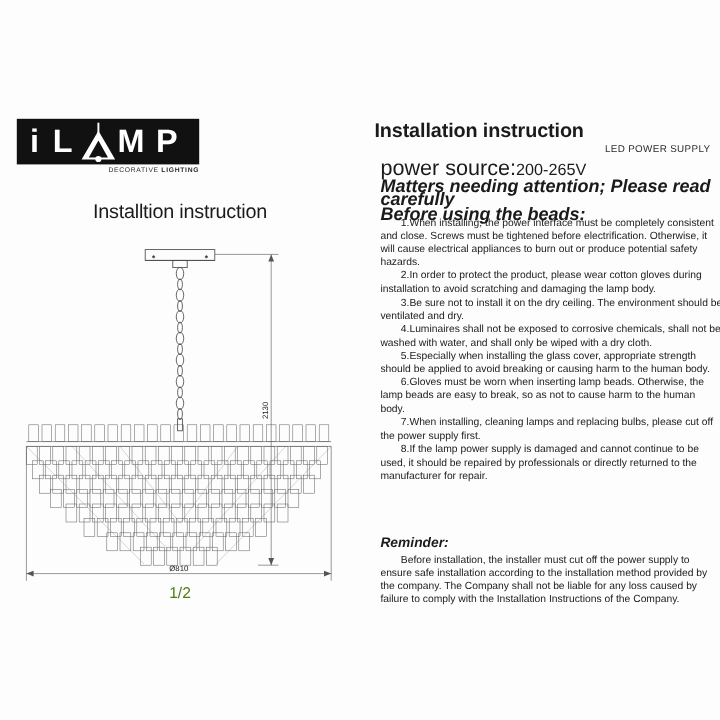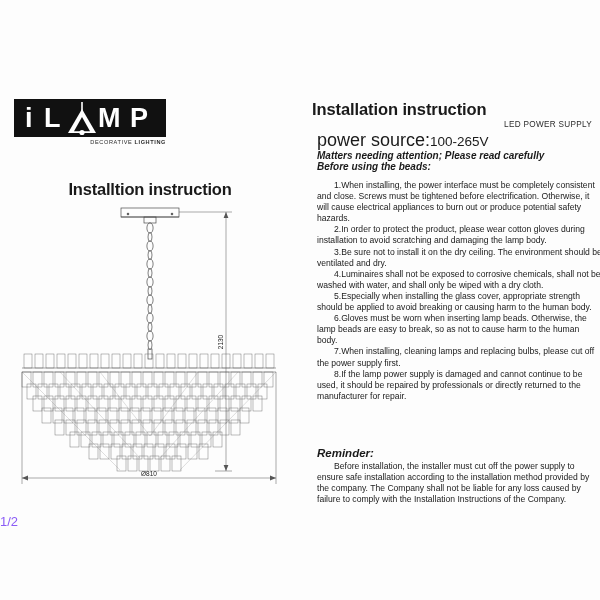--- a/index.html
+++ b/index.html
@@ -73,45 +73,46 @@
     font-size: 5.6px;
     letter-spacing: 0.6px;
     color: #2a2a2a;
   }
   #logo-tag .tag-bold { font-weight: bold; }
 
   
   #left-title {
     position: absolute;
     left: 0;
-    top: 180px;
+    top: 168px;
     width: 300px;
     text-align: center;
     font-size: 16.5px;
-    font-weight: bold;
+    font-weight: normal;
     letter-spacing: -0.2px;
   }
 
   
   #drawing {
     position: absolute;
     left: 0;
     top: 196px;
     width: 300px;
     height: 300px;
   }
 
   
   #page-num {
     position: absolute;
     left: 0;
-    top: 514px;
+    top: 486px;
     width: 300px;
+    text-align: center;
     font-size: 13px;
-    color: #8b5cf6;
+    color: #4d7c0f;
   }
 
   
   #right-col {
     position: absolute;
     left: 312px;
     top: 0;
     width: 288px;
     height: 600px;
   }
@@ -143,21 +144,21 @@
     font-size: 12.5px;
   }
   #r-power .ps-label { font-size: 18px; text-align: right; }
   #r-power .ps-value { font-size: 13.5px; }
 
   #r-attention {
     position: absolute;
     left: 5px;
     top: 150px;
     width: 283px;
-    font-size: 10px;
+    font-size: 15px;
     font-weight: bold;
     font-style: italic;
     line-height: 11.4px;
   }
 
   #r-items {
     position: absolute;
     left: 5px;
     top: 180px;
     width: 285px;
@@ -473,21 +474,21 @@
     </svg>
 
     <div id="page-num">1/2</div>
   </div>
 
   <div id="right-col">
 
     <div id="r-title">Installation instruction</div>
     <div id="r-subtitle">LED POWER SUPPLY</div>
 
-    <div id="r-power"><span class="ps-label">power source:</span><span class="ps-value">100-265V</span></div>
+    <div id="r-power"><span class="ps-label">power source:</span><span class="ps-value">200-265V</span></div>
 
     <div id="r-attention">
       <div>Matters needing attention; Please read carefully</div>
       <div>Before using the beads:</div>
     </div>
 
     <div id="r-items">
       <p class="r-item">1.When installing, the power interface must be completely consistent and close. Screws must be tightened before electrification. Otherwise, it will cause electrical appliances to burn out or produce potential safety hazards.</p>
       <p class="r-item">2.In order to protect the product, please wear cotton gloves during installation to avoid scratching and damaging the lamp body.</p>
       <p class="r-item">3.Be sure not to install it on the dry ceiling. The environment should be ventilated and dry.</p>

